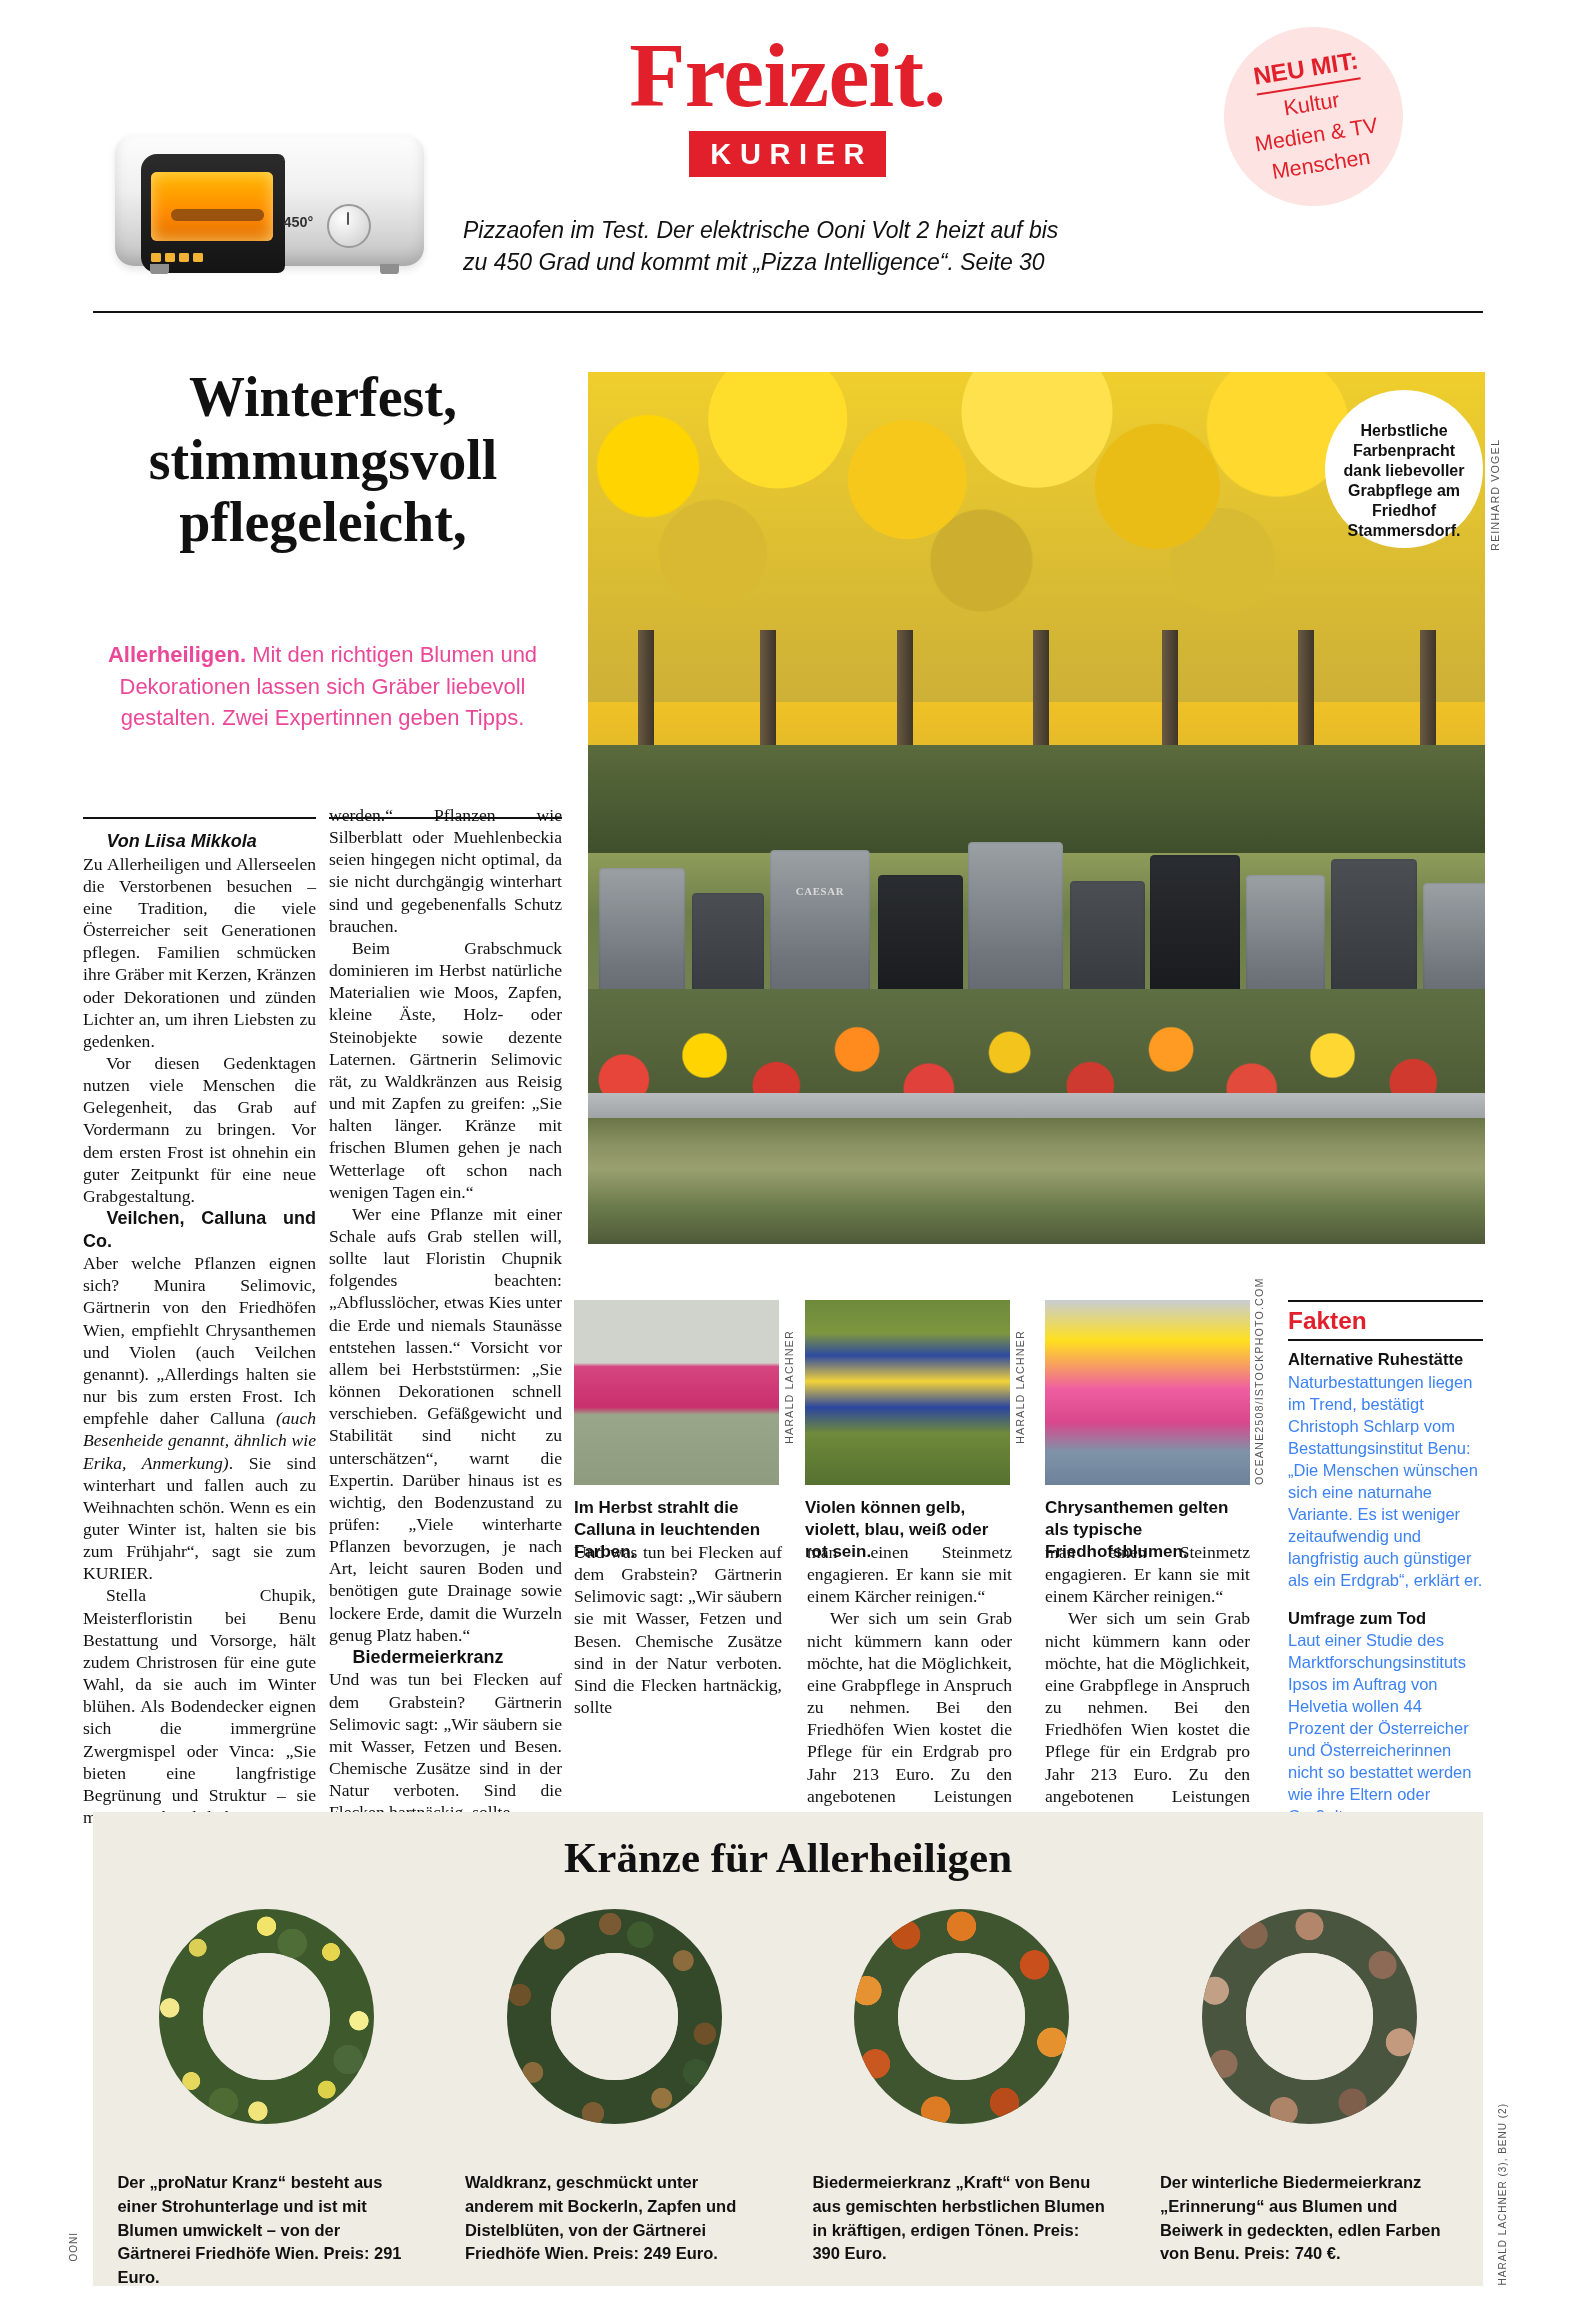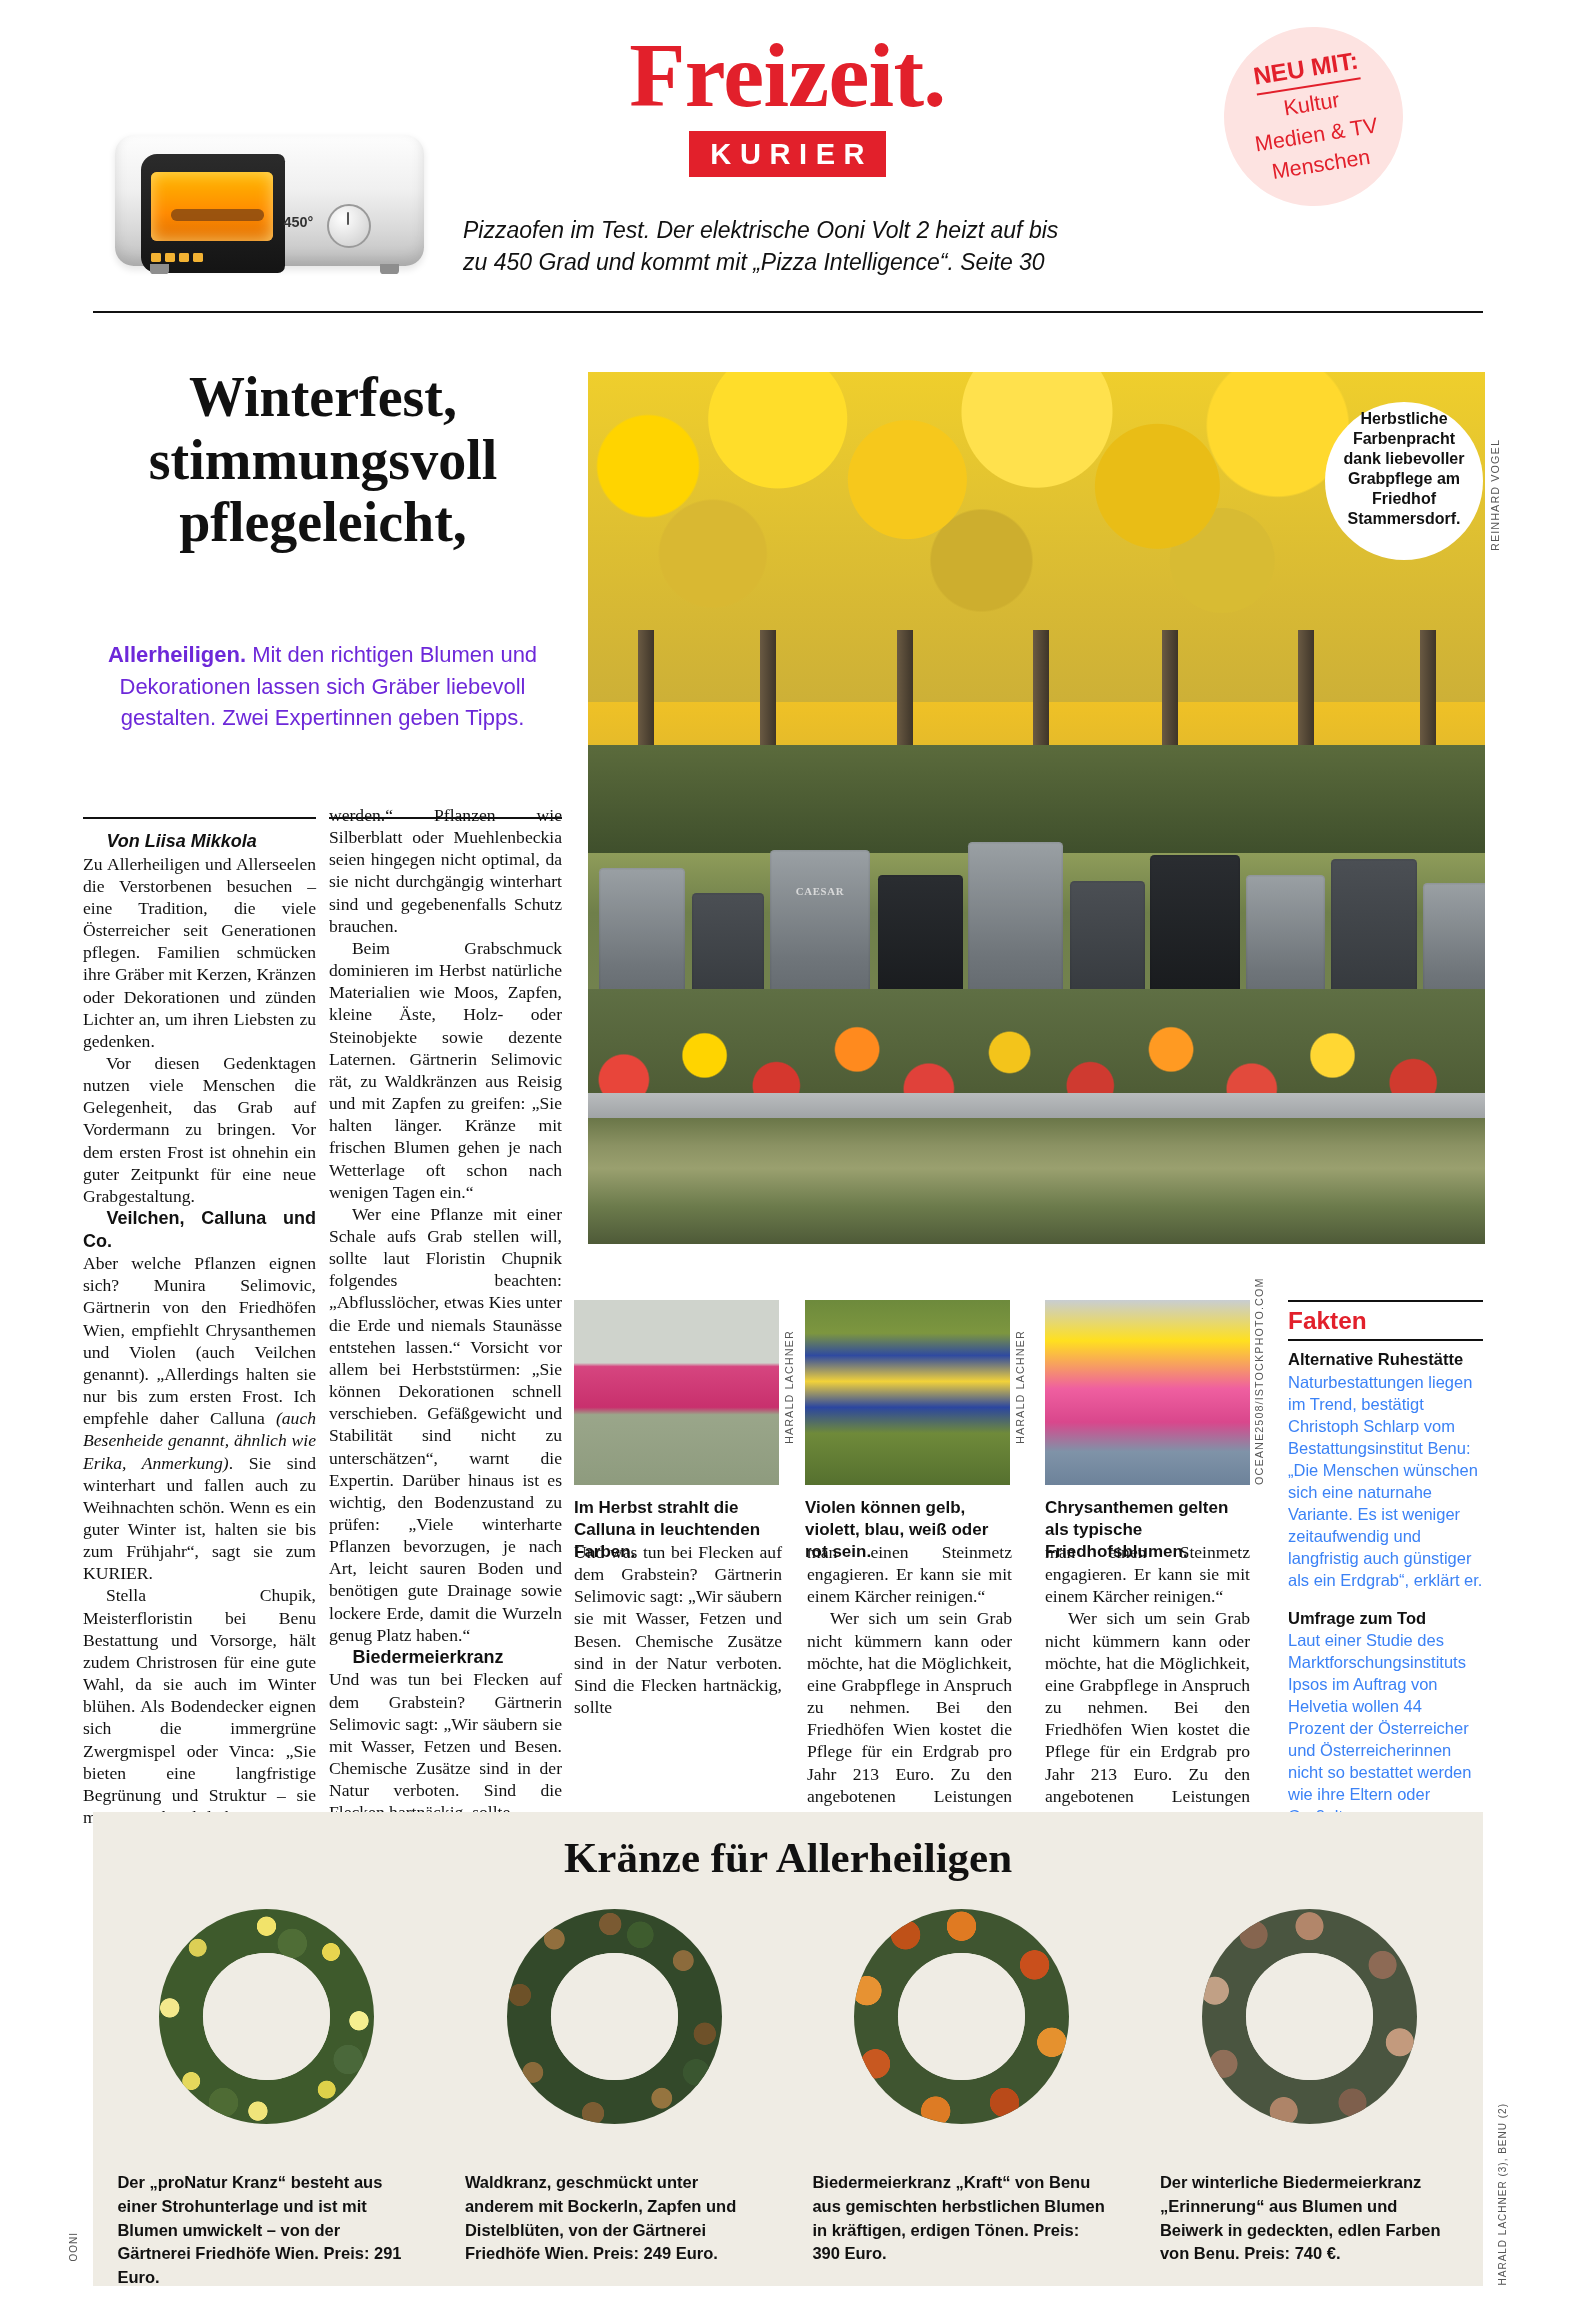--- a/index.html
+++ b/index.html
@@ -40,21 +40,21 @@
   .teaser b{font-weight:400;font-style:italic;}
   .pagenum{position:absolute;left:1270px;top:208px;width:208px;text-align:right;}
   .pagenum .num{font:300 44px/1 "Liberation Sans",sans-serif;color:#111;}
   .pagenum .date{font:400 18px/1 "Liberation Sans",sans-serif;color:#111;margin-top:8.6px;}
   .rule-top{position:absolute;left:93px;top:311px;width:1390px;height:2.2px;background:#111;}
 
   
   .headline{position:absolute;left:79px;top:366px;width:488px;text-align:center;
     font-family:"Liberation Serif",serif;font-weight:700;font-size:56px;line-height:1.12;color:#111;}
   .deck{position:absolute;left:100px;top:639px;width:445px;text-align:center;
-    font-family:"Liberation Sans",sans-serif;font-size:22px;line-height:1.44;color:#6d28d9;}
+    font-family:"Liberation Sans",sans-serif;font-size:22px;line-height:1.44;color:#ec4899;}
   .deck b{font-weight:700;}
 
   
   .hero{position:absolute;left:588px;top:372px;width:897px;height:872px;overflow:hidden;}
   .hero-sky{position:absolute;inset:0;background:linear-gradient(180deg,#b9cf7d 0%,#d9d36a 6%,#f2d23a 18%,#f6c623 34%,#e0b72c 46%,#8f9d5a 55%,#6f7f4a 62%,#7d8a5c 100%);}
   .hero-foliage{position:absolute;left:-14.4px;top:-7.2px;width:926px;height:337px;
     background:
       radial-gradient(circle at 8% 30%, #ffd400 0 50px, transparent 52px),
       radial-gradient(circle at 22% 16%, #ffdd2a 0 69px, transparent 70px),
       radial-gradient(circle at 36% 34%, #f6c81c 0 59px, transparent 60px),
@@ -88,22 +88,22 @@
       radial-gradient(circle at 56% 64%, #cf3a30 0 23px, transparent 24.4px),
       radial-gradient(circle at 65% 40%, #ff9a22 0 21.5px, transparent 23px),
       radial-gradient(circle at 74% 66%, #e24a3c 0 24.4px, transparent 26px),
       radial-gradient(circle at 83% 44%, #ffd733 0 21.5px, transparent 23px),
       radial-gradient(circle at 92% 62%, #d03a2e 0 23px, transparent 24.4px),
       linear-gradient(180deg,#5f6f44,#47542f);}
   .hero-base{position:absolute;left:0;top:746px;width:897px;height:126px;
     background:linear-gradient(180deg,#6a7648 0%,#8b9263 22%,#9aa06f 40%,#6c7b4c 70%,#4e5a38 100%);}
   .hero-grave-wall{position:absolute;left:0;top:721px;width:897px;height:44px;
     background:linear-gradient(180deg,#b9bcbe,#8d9194);}
-  .photocap{position:absolute;left:1325px;top:402px;width:158px;height:158px;border-radius:50%;background:#fff;
-    display:flex;align-items:flex-start;justify-content:center;text-align:center;padding:7.2px;box-sizing:border-box;}
+  .photocap{position:absolute;left:1325px;top:390px;width:158px;height:158px;border-radius:50%;background:#fff;
+    display:flex;align-items:flex-end;justify-content:center;text-align:center;padding:7.2px;box-sizing:border-box;}
   .photocap span{font:700 16px/1.25 "Liberation Sans",sans-serif;color:#111;}
   .credit-v{position:absolute;writing-mode:vertical-rl;transform:rotate(180deg);
     font:400 10.8px/1 "Liberation Sans",sans-serif;letter-spacing:1.1px;color:#555;}
 
   
   .bodycol{position:absolute;font-family:"Liberation Serif",serif;font-size:17.6px;line-height:1.26;
     text-align:justify;color:#111;-webkit-hyphens:auto;hyphens:auto;}
   .bodycol p{margin:0;text-indent:1.3em;}
   .bodycol p.first{text-indent:0;}
   .byline{font:700 italic 18px/1.2 "Liberation Sans",sans-serif;color:#111;margin:0 0 10px 0;text-indent:0;}

